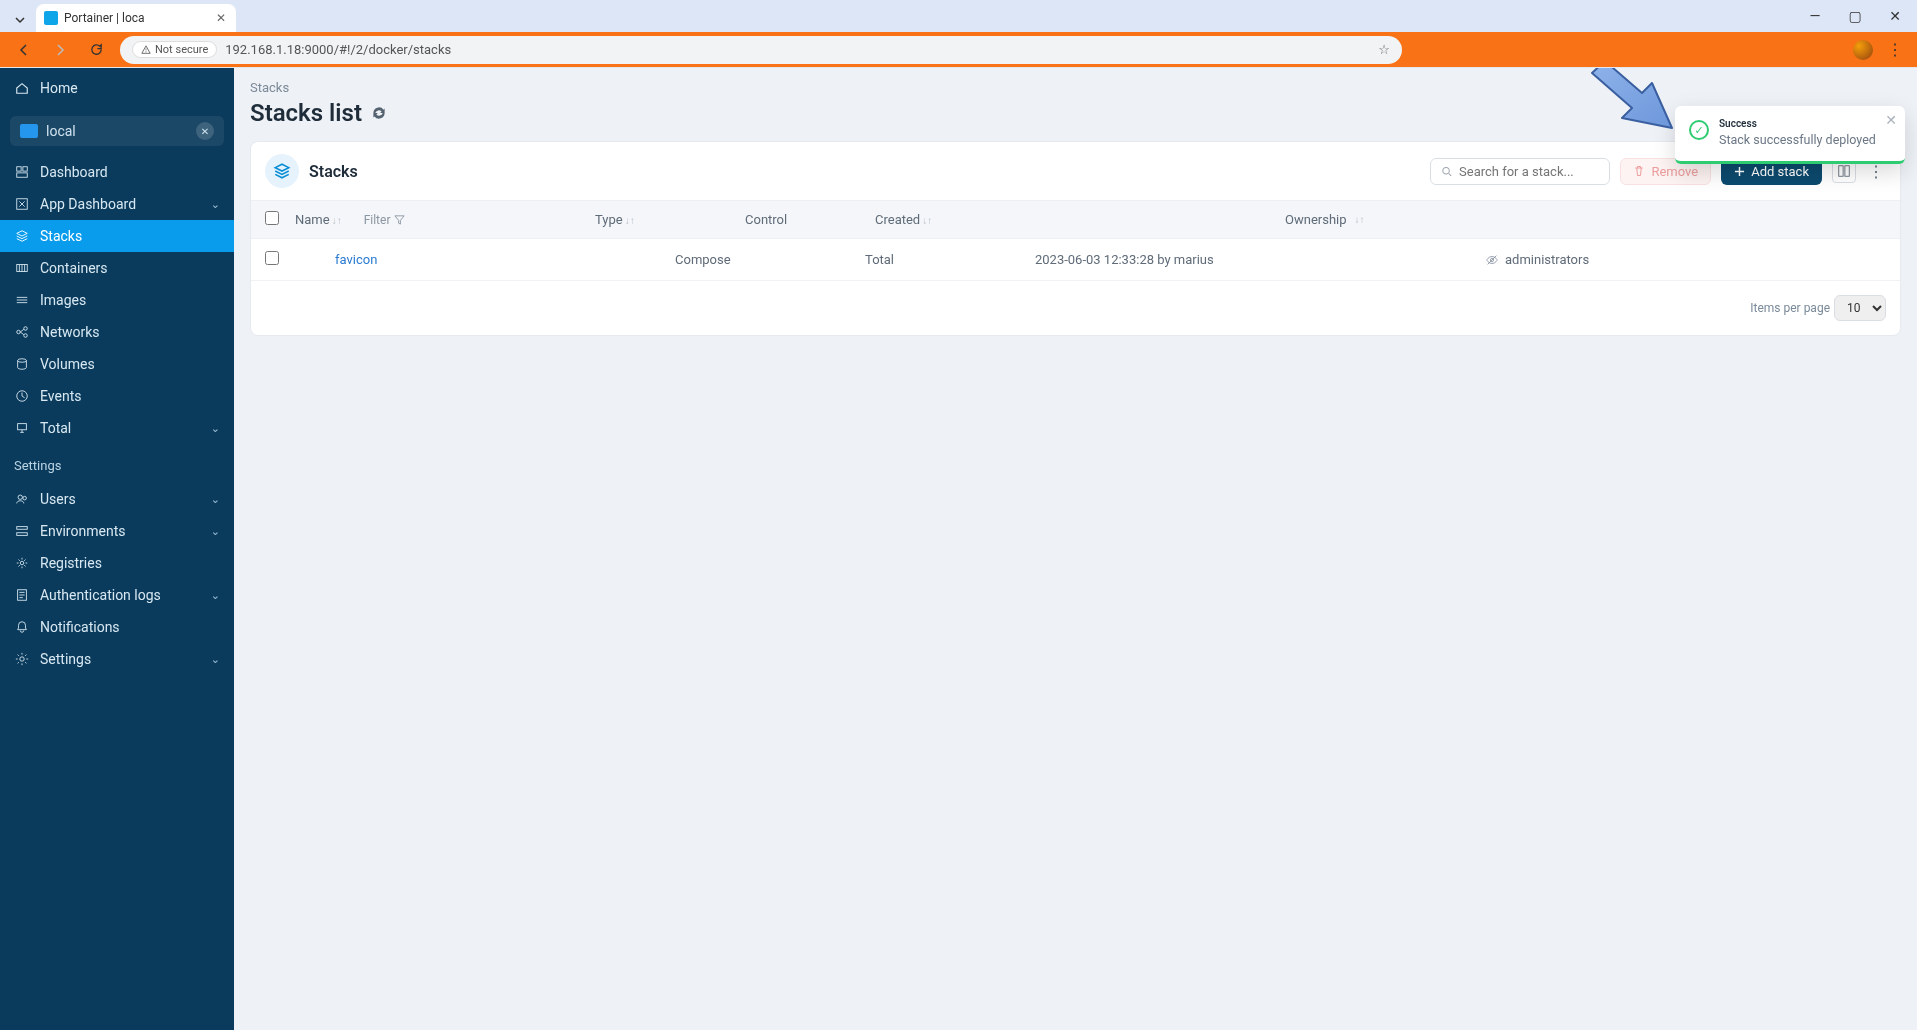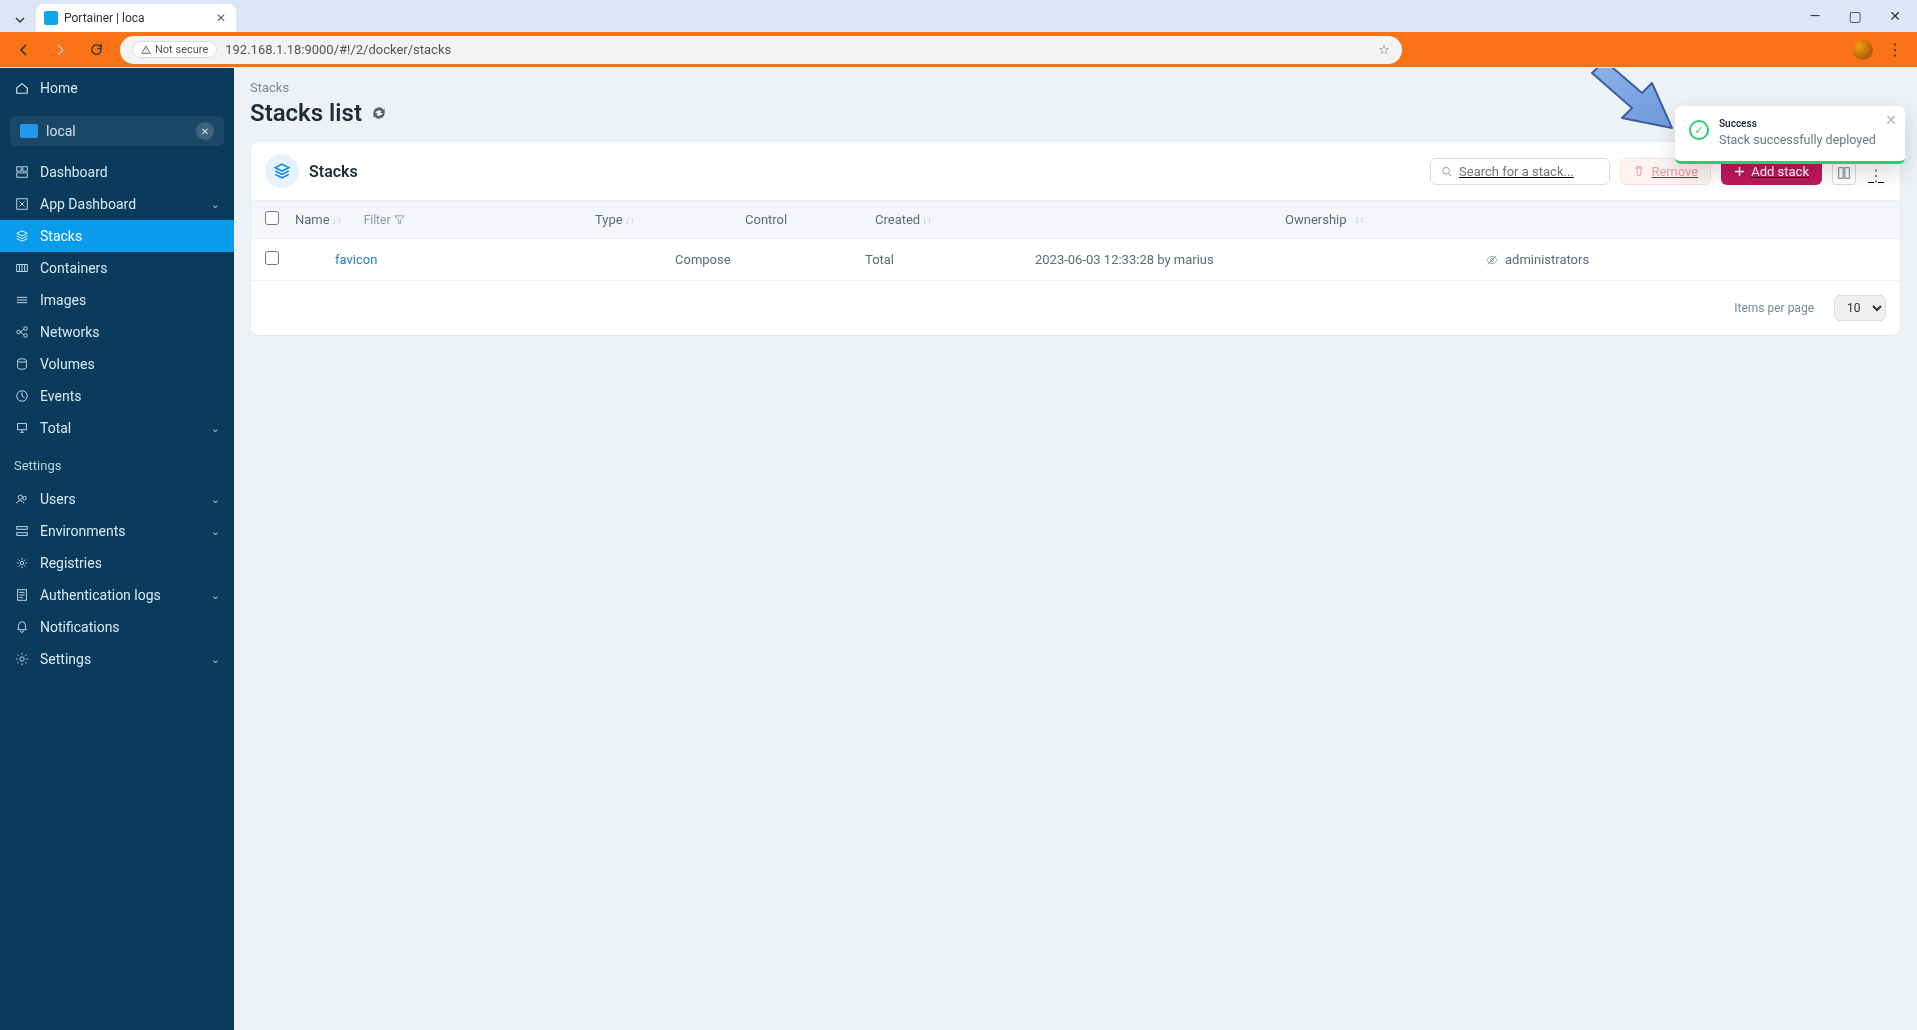--- a/index.html
+++ b/index.html
@@ -50,43 +50,43 @@
 
 .main { flex:1; padding:12px 16px; overflow:auto; position:relative; }
 .breadcrumb { font-size:13px; color:#7b8a99; margin-bottom:4px; }
 .page-title { font-size:24px; font-weight:600; color:#1f2d3a; display:flex; align-items:center; gap:8px; margin-bottom:14px; }
 .refresh-icon { width:18px; height:18px; color:#556270; cursor:pointer; }
 
 .panel { background:#fff; border:1px solid #e6e9ee; border-radius:8px; overflow:hidden; }
 .panel-header { display:flex; align-items:center; padding:12px 14px; gap:10px; }
 .panel-header .icon-pill { width:34px; height:34px; border-radius:50%; background:#e6f3fc; display:flex; align-items:center; justify-content:center; color:#0b8ed6; }
 .panel-header .panel-title { font-size:16px; font-weight:600; color:#1f2d3a; }
-.panel-actions { margin-left:auto; display:flex; align-items:flex-end; gap:10px;text-decoration:underline; }
+.panel-actions { margin-left:auto; display:flex; align-items:center; gap:10px; }
 .search-box { display:flex; align-items:center; gap:6px; border:1px solid #d9dee5; border-radius:6px; padding:5px 10px; width:180px; color:#9ca3af; font-size:13px; }
 .search-box input { border:none; outline:none; width:100%; font-size:13px; background:transparent; }
 .btn { display:flex; align-items:center; gap:6px; border-radius:6px; padding:5px 12px; font-size:13px; cursor:pointer; border:1px solid transparent; }
 .btn-remove { background:#fdeeee; color:#e57373; border-color:#f7d5d5; opacity:0.7; }
-.btn-add { background:#be185d; color:#fff; }
+.btn-add { background:#0c4a6e; color:#fff; }
 .layout-toggle { width:24px; height:24px; display:flex; align-items:center; justify-content:center; color:#5f6b78; cursor:pointer; border:1px solid #d9dee5; border-radius:4px; }
 .kebab { width:20px; display:flex; align-items:center; justify-content:center; cursor:pointer; color:#5f6b78; }
 
 .table-head { display:flex; align-items:center; background:#f4f6f9; padding:10px 14px; font-size:13px; color:#5f6b78; border-top:1px solid #eceff3; border-bottom:1px solid #eceff3; }
 .table-row { display:flex; align-items:center; padding:12px 14px; font-size:13px; color:#5f6b78; border-bottom:1px solid #f0f2f5;gap:40px; }
 .col-check { width:30px; }
 .col-name { width:300px; display:flex; align-items:center; gap:10px; }
 .col-type { width:150px; }
 .col-control { width:130px; }
 .col-created { width:410px; }
 .col-ownership { flex:1; display:flex; align-items:center; gap:6px; }
 .sort-icons { font-size:10px; color:#b7c0ca; margin-left:2px; }
 .filter-chip { margin-left:12px; font-size:12px; color:#8b96a3; display:flex; align-items:center; gap:4px; cursor:pointer; }
 input[type=checkbox] { width:14px; height:14px; }
 .link { color:#2a7bd1; cursor:pointer; }
 
-.panel-footer { display:flex; align-items:center; justify-content:flex-end; padding:14px; gap:20px; font-size:12px; color:#7b8a99; }
+.panel-footer { display:flex; align-items:center; justify-content:flex-end; padding:14px; gap:4px; font-size:12px; color:#7b8a99; }
 .panel-footer select { border:1px solid #d9dee5; border-radius:6px; padding:4px 8px; font-size:12px; color:#333; }
 
 
 .toast { position:absolute; top:38px; right:12px; width:230px; background:#fff; border-radius:6px; box-shadow:0 8px 22px rgba(0,0,0,0.15); padding:12px 14px 14px 14px; display:flex; gap:10px; border-bottom:3px solid #2ecc71; }
 .toast .check { width:20px; height:20px; border:2px solid #2ecc71; border-radius:50%; display:flex; align-items:center; justify-content:center; color:#2ecc71; font-size:11px; margin-top:2px; }
 .toast .toast-title { font-weight:600; color:#1f2d3a; font-size:10px; }
 .toast .toast-msg { font-size:12.5px; color:#6b7785; margin-top:3px; }
 .toast .toast-close { position:absolute; top:6px; right:8px; color:#aab3bd; cursor:pointer; font-size:14px; }
 
 

